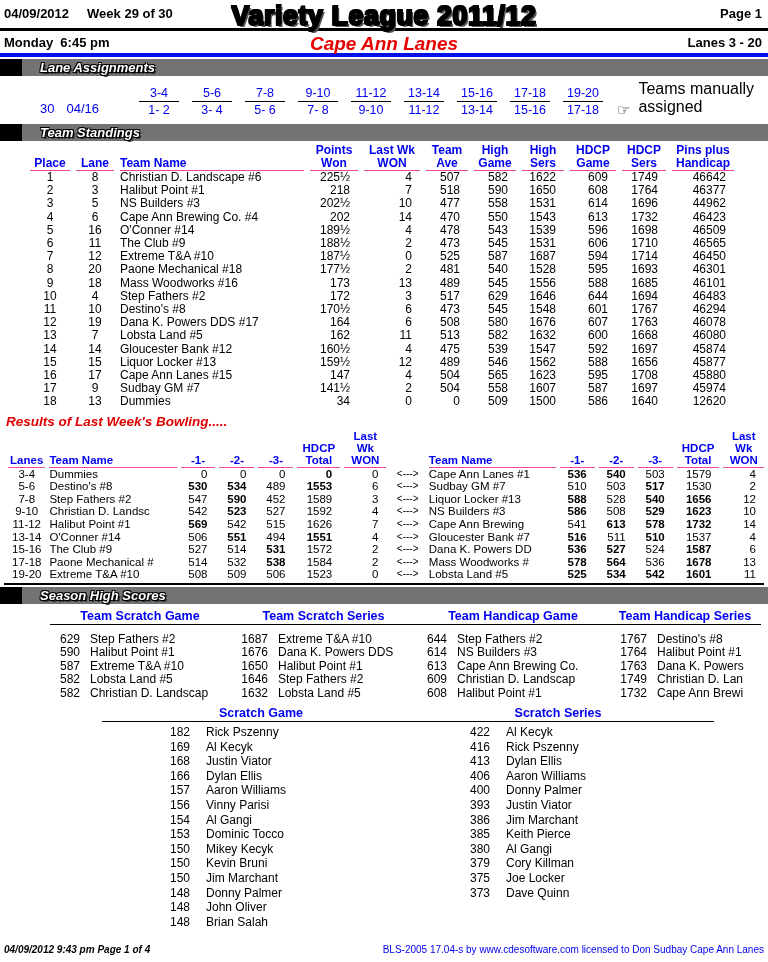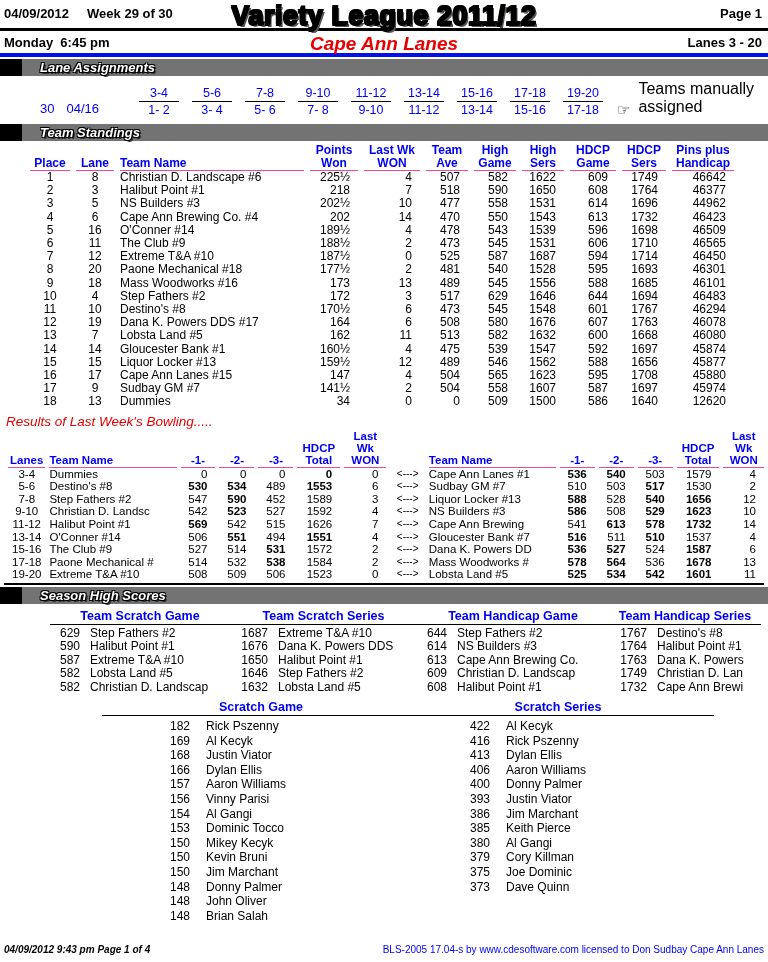--- a/index.html
+++ b/index.html
@@ -58,28 +58,28 @@
   td { padding:0; overflow:hidden; white-space:nowrap; }
   .standings-table { border-spacing:6px 0; margin:3px 0 0 24px; font-size:12px; }
   .standings-table td { line-height:13.2px; }
   .results-table { border-spacing:4px 0; margin:1px 0 0 4px; font-size:11.5px; }
   .results-table th { font-size:11.5px; line-height:12px; }
   .results-table td { line-height:12.6px; }
   .c { text-align:center; } .l { text-align:left; }
   .num { text-align:right; padding-right:8px; }
   .b { font-weight:bold; }
   th.no-line { border-bottom:none; }
-  .results-title { color:#e00000; font-weight:normal; font-style:italic; font-size:13.5px; margin:5px 0 1px 6px; }
+  .results-title { color:#e00000; font-weight:bold; font-style:italic; font-size:13.5px; margin:5px 0 1px 6px; }
   .arrow-cell { font-size:10px; text-align:center; color:#000; }
   .bottom-rule { height:2px; background:#000; margin:2px 4px 0 4px; }
   
   .team-lists { display:flex; margin:5px 0 0 50px; }
   .tlist { font-size:12px; }
   .tlist-header { color:#0000f0; font-weight:bold; font-size:12.5px; text-align:center;
-                  border-bottom:1px solid #000; padding-bottom:1px; margin-bottom:2px; }
+                  border-bottom:1px solid #000; padding-bottom:1px; margin-bottom:8px; }
   .tlist-row { display:flex; line-height:13.4px; }
   .tlist-score { text-align:right; margin-right:10px; flex:none; }
   .tlist-name { white-space:nowrap; overflow:hidden; }
   .ind-lists { display:flex; margin:6px 0 0 102px; }
   .ilist { font-size:12px; }
   .ilist-header { color:#0000f0; font-weight:bold; font-size:12.5px; text-align:center;
                   border-bottom:1px solid #000; padding-bottom:1px; margin-bottom:3px; }
   .ilist-row { display:flex; line-height:14.6px; }
   .ilist-score { width:88px; text-align:right; margin-right:16px; flex:none; }
   
@@ -385,21 +385,21 @@
         <td class="num">513</td>
         <td class="num">582</td>
         <td class="num">1632</td>
         <td class="num">600</td>
         <td class="num">1668</td>
         <td class="num">46080</td>
       </tr>
       <tr>
         <td class="c">14</td>
         <td class="c">14</td>
-        <td class="l">Gloucester Bank #1</td>
+        <td class="l">Gloucester Bank #12</td>
         <td class="num">160½</td>
         <td class="num">4</td>
         <td class="num">475</td>
         <td class="num">539</td>
         <td class="num">1547</td>
         <td class="num">592</td>
         <td class="num">1697</td>
         <td class="num">45874</td>
       </tr>
       <tr>
@@ -866,21 +866,21 @@
       <div class="ilist-row">
         <span class="ilist-score">380</span>
         <span class="ilist-name">Al Gangi</span>
       </div>
       <div class="ilist-row">
         <span class="ilist-score">379</span>
         <span class="ilist-name">Cory Killman</span>
       </div>
       <div class="ilist-row">
         <span class="ilist-score">375</span>
-        <span class="ilist-name">Joe Dominic</span>
+        <span class="ilist-name">Joe Locker</span>
       </div>
       <div class="ilist-row">
         <span class="ilist-score">373</span>
         <span class="ilist-name">Dave Quinn</span>
       </div>
     </div>
   </div>
 
 <div class="footer">
   <div class="footer-left">04/09/2012  9:43 pm  Page 1 of 4</div>

